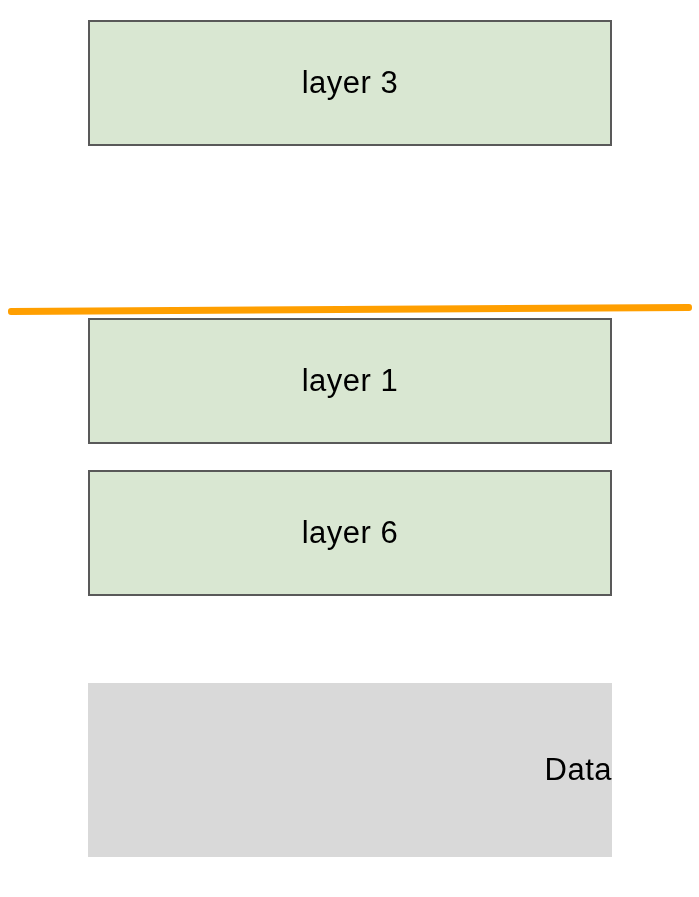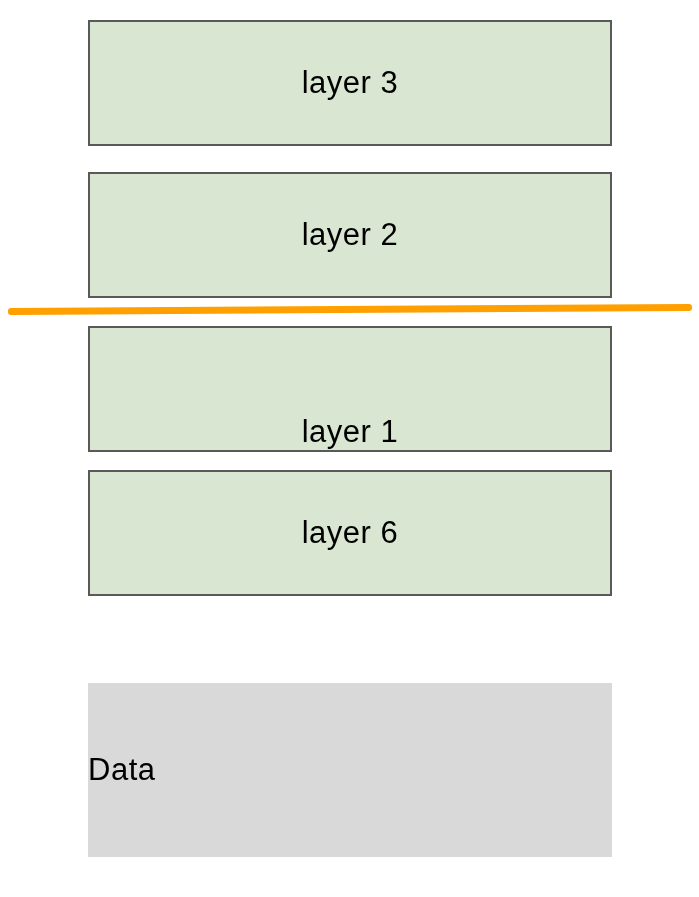--- a/index.html
+++ b/index.html
@@ -37,21 +37,21 @@
     position: absolute;
     left: 88px;
     top: 683px;
     width: 524px;
     height: 174px;
     box-sizing: border-box;
     background: var(--data-fill, #d9d9d9);
     border: none;
     display: flex;
     align-items: center;
-    justify-content: flex-start;
+    justify-content: flex-end;
   }
   .divider-line {
     position: absolute;
     left: 8px;
     top: 306px;
     width: 684px;
     height: 7px;
     background: var(--divider, #ff9f00);
     border-radius: 3px;
     transform: rotate(-0.35deg);
@@ -60,27 +60,24 @@
 </style>
 </head>
 <body>
 
 <div class="canvas">
 
   <div class="layer-box" style="top:20px;">
     <span>layer 3</span>
   </div>
 
-  <div class="layer-box" style="top:172px;">
-    <span>layer 2</span>
-  </div>
 
   <div class="divider-line"></div>
 
-  <div class="layer-box" style="top:326px;align-items:flex-end;">
+  <div class="layer-box" style="top:318px;">
     <span>layer 1</span>
   </div>
 
   <div class="layer-box" style="top:470px;">
     <span>layer 6</span>
   </div>
 
   <div class="data-box">
     <span>Data</span>
   </div>

